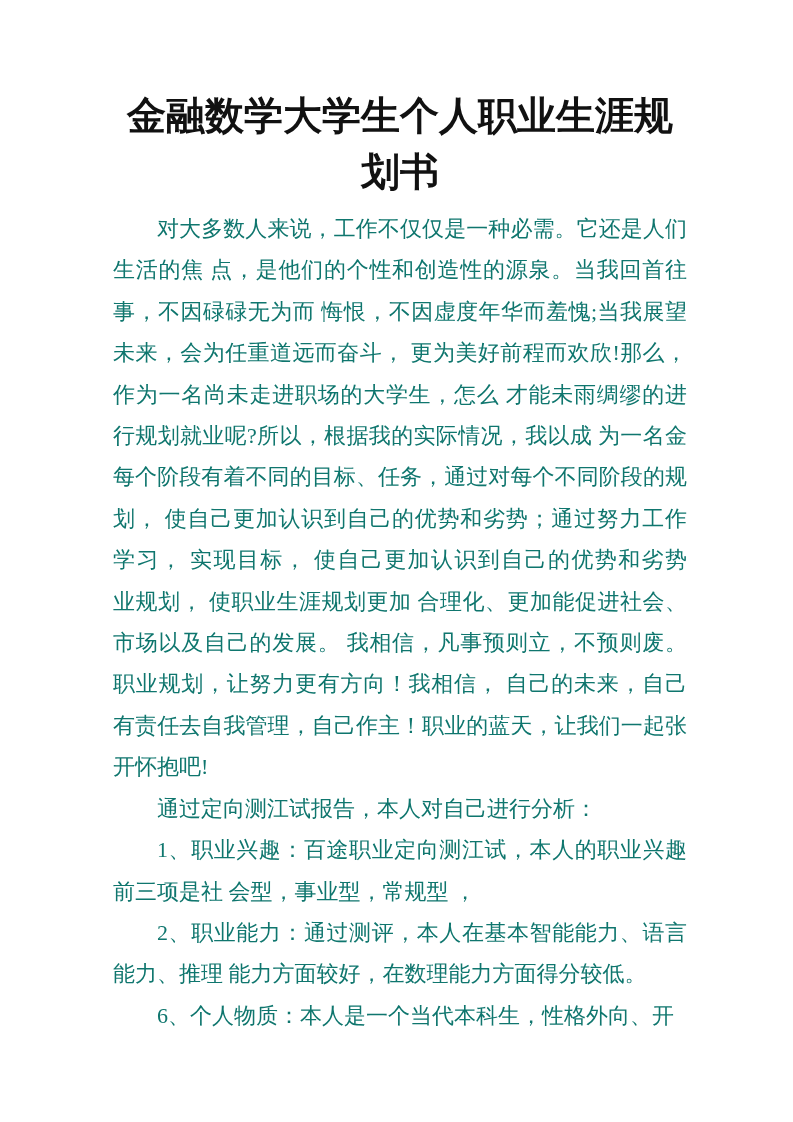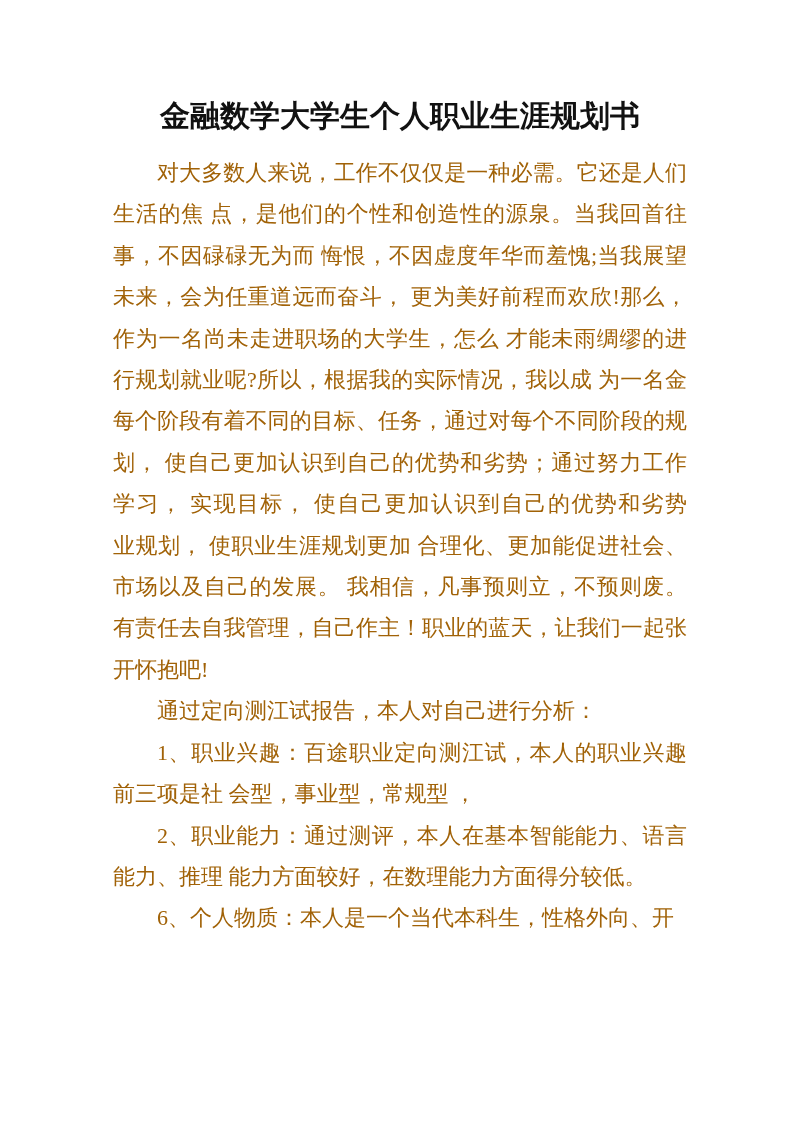--- a/index.html
+++ b/index.html
@@ -16,39 +16,39 @@
   .page {
     box-sizing: border-box;
     width: 793px;
     height: 1122px;
     padding: 88px 106px 0 113px;
     overflow: hidden;
     background: #ffffff;
   }
   .doc-title {
     margin: 0 0 8px 0;
-    font-size: 30px;
+    font-size: 39px;
     line-height: 56px;
     font-weight: 700;
     text-align: center;
     color: #111111;
   }
   .doc-body {
     width: 574px;
   }
   .para {
     margin: 0;
     padding: 0;
   }
   .line {
     font-size: 22px;
     line-height: 41.4px;
     text-align: justify;
     text-align-last: justify;
-    color: #a16207;
+    color: #0f766e;
   }
   .line.first-line {
     text-indent: 2em;
   }
   .line.para-last {
     text-align-last: left;
   }
 </style>
 </head>
 <body>
@@ -61,20 +61,21 @@
         <div class="line">生活的焦 点，是他们的个性和创造性的源泉。当我回首往</div>
         <div class="line">事，不因碌碌无为而 悔恨，不因虚度年华而羞愧;当我展望</div>
         <div class="line">未来，会为任重道远而奋斗， 更为美好前程而欢欣!那么，</div>
         <div class="line">作为一名尚未走进职场的大学生，怎么 才能未雨绸缪的进</div>
         <div class="line">行规划就业呢?所以，根据我的实际情况，我以成 为一名金</div>
         <div class="line">每个阶段有着不同的目标、任务，通过对每个不同阶段的规</div>
         <div class="line">划， 使自己更加认识到自己的优势和劣势；通过努力工作</div>
         <div class="line">学习， 实现目标， 使自己更加认识到自己的优势和劣势</div>
         <div class="line">业规划， 使职业生涯规划更加 合理化、更加能促进社会、</div>
         <div class="line">市场以及自己的发展。 我相信，凡事预则立，不预则废。</div>
+        <div class="line">职业规划，让努力更有方向！我相信， 自己的未来，自己</div>
         <div class="line">有责任去自我管理，自己作主！职业的蓝天，让我们一起张</div>
         <div class="line para-last">开怀抱吧!</div>
       </div>
       <div class="para">
         <div class="line first-line para-last">通过定向测江试报告，本人对自己进行分析：</div>
       </div>
       <div class="para">
         <div class="line first-line">1、职业兴趣：百途职业定向测江试，本人的职业兴趣</div>
         <div class="line para-last">前三项是社 会型，事业型，常规型 ，</div>
       </div>

